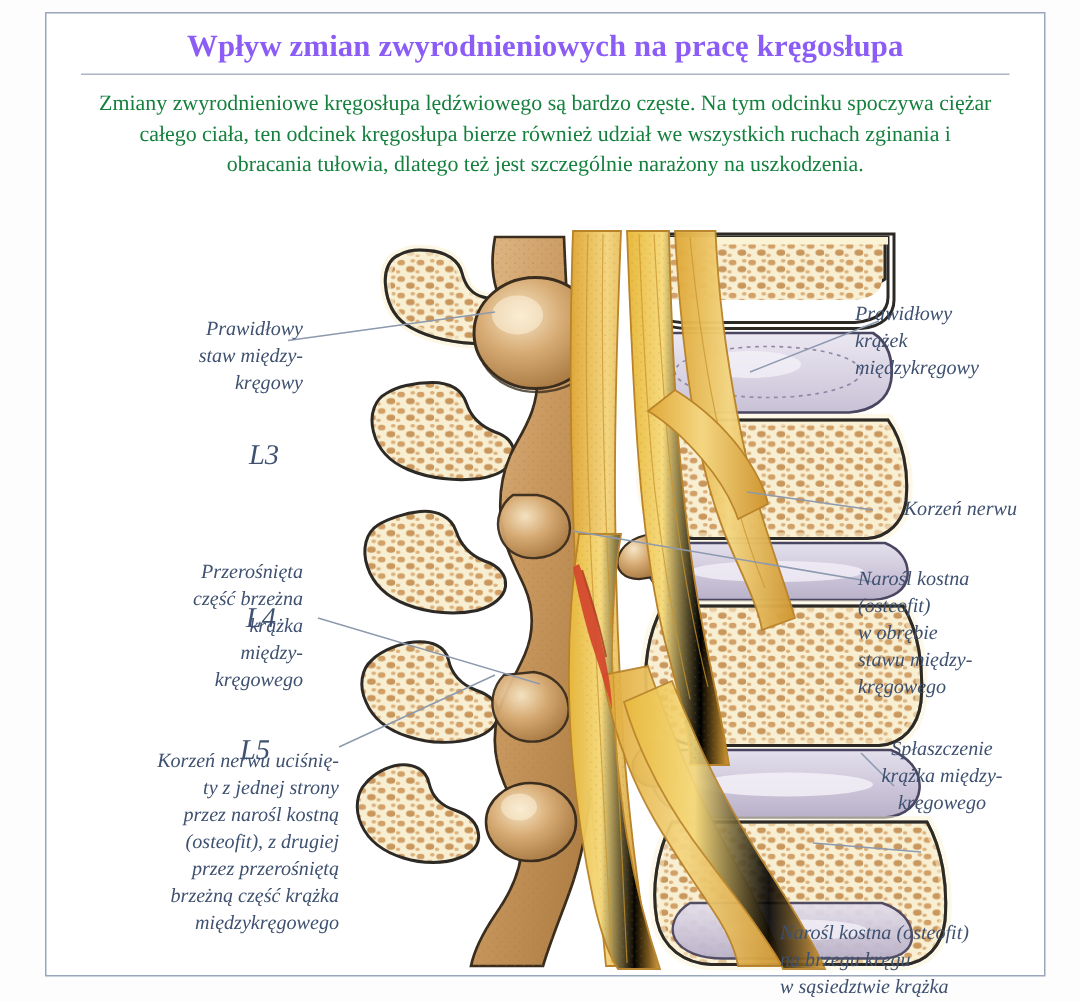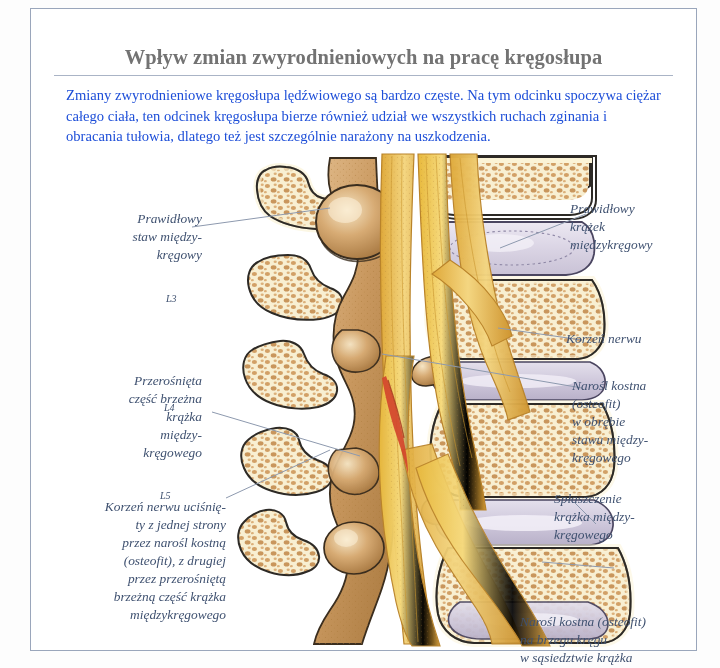--- a/index.html
+++ b/index.html
@@ -21,35 +21,34 @@
     box-sizing:border-box;
     background:#ffffff;
   }
 
   
   #header{position:absolute;left:30px;top:8px;width:667px;}
   #title{
     text-align:center;
     font-size:20.5px;
     font-weight:bold;
-    color:#737373;
+    color:#8b5cf6;
     letter-spacing:.1px;
     padding:12px 10px 6px 10px;
     font-family:"Liberation Serif","DejaVu Serif",serif;
-    margin-top:26px;
   }
   #title-rule{
     height:1px;background:#aab4c6;
     margin:0 24px 0 24px;
   }
   #intro{
-    text-align:left;
+    text-align:center;
     font-size:14.6px;
     line-height:1.42;
-    color:#1d4ed8;
+    color:#15803d;
     padding:9px 36px 0 36px;
   }
 
   
   #stage{position:absolute;left:30px;top:150px;width:650px;height:501px;}
   #art{position:absolute;left:0;top:0;width:667px;height:501px;}
 
   
   .lbl{
     position:absolute;
@@ -58,21 +57,21 @@
     line-height:1.34;
     color:#3f5170;
     white-space:pre-line;
     font-family:"Liberation Serif","DejaVu Serif",serif;
   }
   .lbl.r{text-align:right;}
   .lbl.l{text-align:left;}
   .vnum{
     position:absolute;
     font-style:italic;
-    font-size:10px;
+    font-size:19px;
     color:#3f5170;
   }
 </style>
 </head>
 <body>
 
 <div id="page">
 
   <div id="frame"></div>
 
@@ -335,29 +334,29 @@
 międzykręgowego</div>
 
     <div class="vnum" style="left:136px;top:143px;">L3</div>
     <div class="vnum" style="left:134px;top:240px;margin-top:12px;">L4</div>
     <div class="vnum" style="left:130px;top:340px;">L5</div>
 
     <div class="lbl l" style="left:540px;top:50px;width:140px;">Prawidłowy
 krążek
 międzykręgowy</div>
 
-    <div class="lbl l" style="left:536px;top:180px;width:140px;">Korzeń nerwu</div>
+    <div class="lbl l" style="left:508px;top:180px;width:140px;text-align:right;">Korzeń nerwu</div>
 
     <div class="lbl l" style="left:542px;top:227px;width:140px;">Narośl kostna
 (osteofit)
 w obrębie
 stawu między-
 kręgowego</div>
 
-    <div class="lbl l" style="left:524px;top:340px;width:148px;">Spłaszczenie
+    <div class="lbl l" style="left:524px;top:340px;width:148px;text-align:center;">Spłaszczenie
 krążka między-
 kręgowego</div>
 
     <div class="lbl l" style="left:490px;top:418px;width:186px;margin-top:45px;">Narośl kostna (osteofit)
 na brzegu kręgu
 w sąsiedztwie krążka
 międzykręgowego</div>
 
   </div>
 </div>

